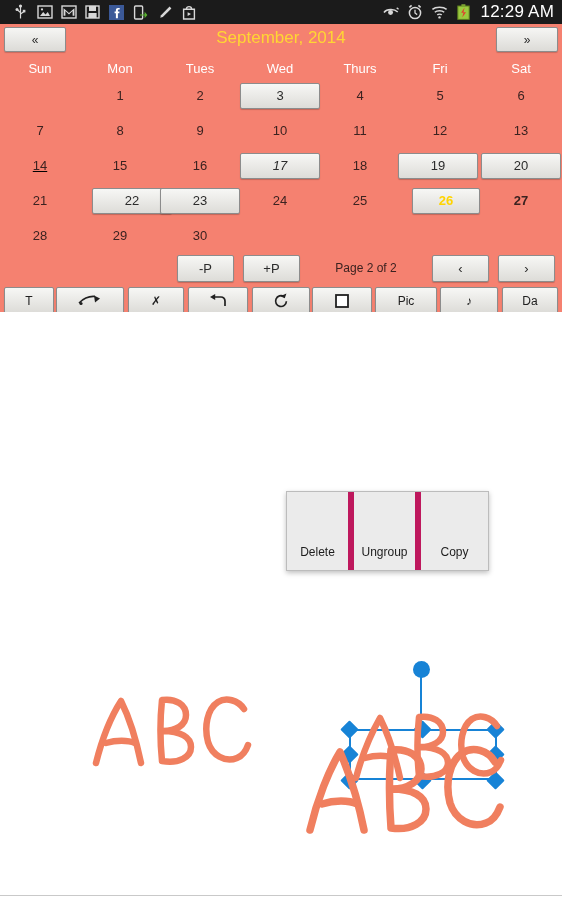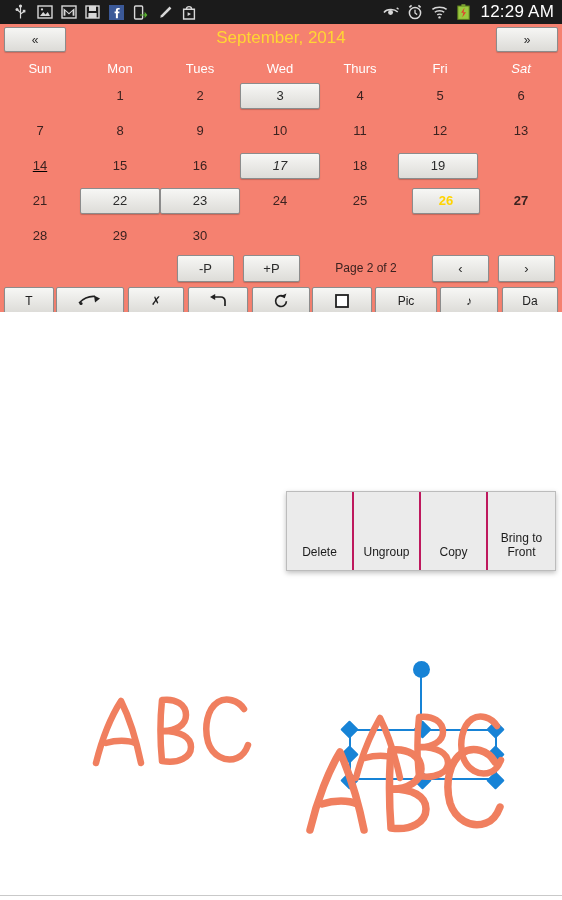--- a/index.html
+++ b/index.html
@@ -136,21 +136,21 @@
   
   .ctxmenu {
     position: absolute;
     display: flex;
     background: #ebebeb;
     border: 1px solid #bcbcbc;
     box-shadow: 0 2px 5px rgba(0,0,0,.25);
   }
   .ctxitem {
     width: 67px; height: 78px;
-    border-right: 2px solid #be185d;
+    border-right: 6px solid #be185d;
     display: flex; align-items: flex-end; justify-content: center;
     padding-bottom: 10px;
     font-size: 12px; color: #1c1c1c; text-align: center; line-height: 1.15;
   }
   .ctxitem:last-child { border-right: none; }
 </style>
 </head>
 <body>
 
 <div id="app">
@@ -271,21 +271,21 @@
           </div>
           <div class="cell" style="left: 240px;">
             <span class="dow-label">Wed</span>
           </div>
           <div class="cell" style="left: 320px;">
             <span class="dow-label">Thurs</span>
           </div>
           <div class="cell" style="left: 400px;">
             <span class="dow-label">Fri</span>
           </div>
-          <div class="cell" style="left: 481px; font-style: italic;">
+          <div class="cell" style="left: 481px;">
             <span class="dow-label">Sat</span>
           </div>
         </div>
       <div id="week-rows">
           <div class="cal-row">
             <div class="cell" style="left: 80px;">
               <span class="daynum">1</span>
             </div>
             <div class="cell" style="left: 160px;">
               <span class="daynum">2</span>
@@ -338,26 +338,29 @@
             </div>
             <div class="cell" style="left: 240px; font-style: italic;">
               <div class="daybtn">17</div>
             </div>
             <div class="cell" style="left: 320px;">
               <span class="daynum">18</span>
             </div>
             <div class="cell" style="left: 398px;">
               <div class="daybtn">19</div>
             </div>
+            <div class="cell" style="left: 481px;">
+              <div class="daybtn">20</div>
+            </div>
           </div>
           <div class="cal-row">
             <div class="cell" style="left: 0px;">
               <span class="daynum">21</span>
             </div>
-            <div class="cell" style="left: 80px; justify-content: center;">
+            <div class="cell" style="left: 92px; justify-content: center;">
               <div class="daybtn">22</div>
             </div>
             <div class="cell" style="left: 160px;">
               <div class="daybtn">23</div>
             </div>
             <div class="cell" style="left: 240px;">
               <span class="daynum">24</span>
             </div>
             <div class="cell" style="left: 320px;">
               <span class="daynum">25</span>
@@ -486,22 +489,18 @@
     <div class="ctxmenu" style="left:286px; top:179px; z-index:4;" id="ctxmenu">
         <div class="ctxitem">
           <span style="white-space: pre-line;">Delete</span>
         </div>
         <div class="ctxitem">
           <span style="white-space: pre-line;">Ungroup</span>
         </div>
         <div class="ctxitem">
           <span style="white-space: pre-line;">Copy</span>
         </div>
-        <div class="ctxitem">
-          <span style="white-space: pre-line;">Bring to
-Front</span>
-        </div>
       </div>
 
     <div class="canvas-bottom-rule"></div>
   </div>
 
 </div>
 
 </body></html>

